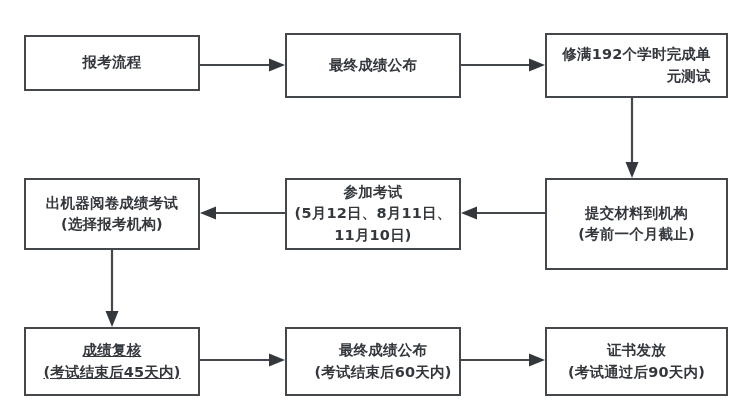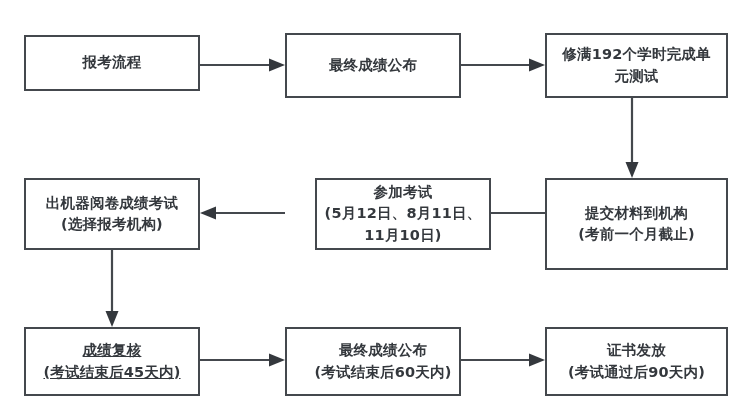--- a/index.html
+++ b/index.html
@@ -37,24 +37,24 @@
     letter-spacing: 0.2px;
     padding: 2px 6px;
   }
   .node .txt {
     display: block;
     white-space: pre-line;
   }
   
   #node-apply-process   { left: 24px;  top: 35px;  width: 176px; height: 56px; }
   #node-select-org      { left: 285px; top: 33px;  width: 176px; height: 65px; }
-  #node-complete-hours  { left: 545px; top: 33px;  width: 183px; height: 65px; }
+  #node-complete-hours  { left: 545px; top: 33px;  width: 183px; height: 65px; text-align: right; }
   
   #node-machine-score   { left: 24px;  top: 178px; width: 176px; height: 72px; }
-  #node-attend-exam     { left: 285px; top: 178px; width: 176px; height: 72px; margin-left: 30px; }
+  #node-attend-exam     { left: 285px; top: 178px; width: 176px; height: 72px; }
   #node-submit-material { left: 545px; top: 178px; width: 183px; height: 92px; }
   
   #node-score-review    { left: 24px;  top: 327px; width: 176px; height: 69px; text-decoration: underline; }
   #node-final-score     { left: 285px; top: 327px; width: 176px; height: 69px; padding-left: 26px; }
   #node-certificate     { left: 545px; top: 327px; width: 183px; height: 69px; }
 
   .conn {
     position: absolute;
     left: 0;
     top: 0;

